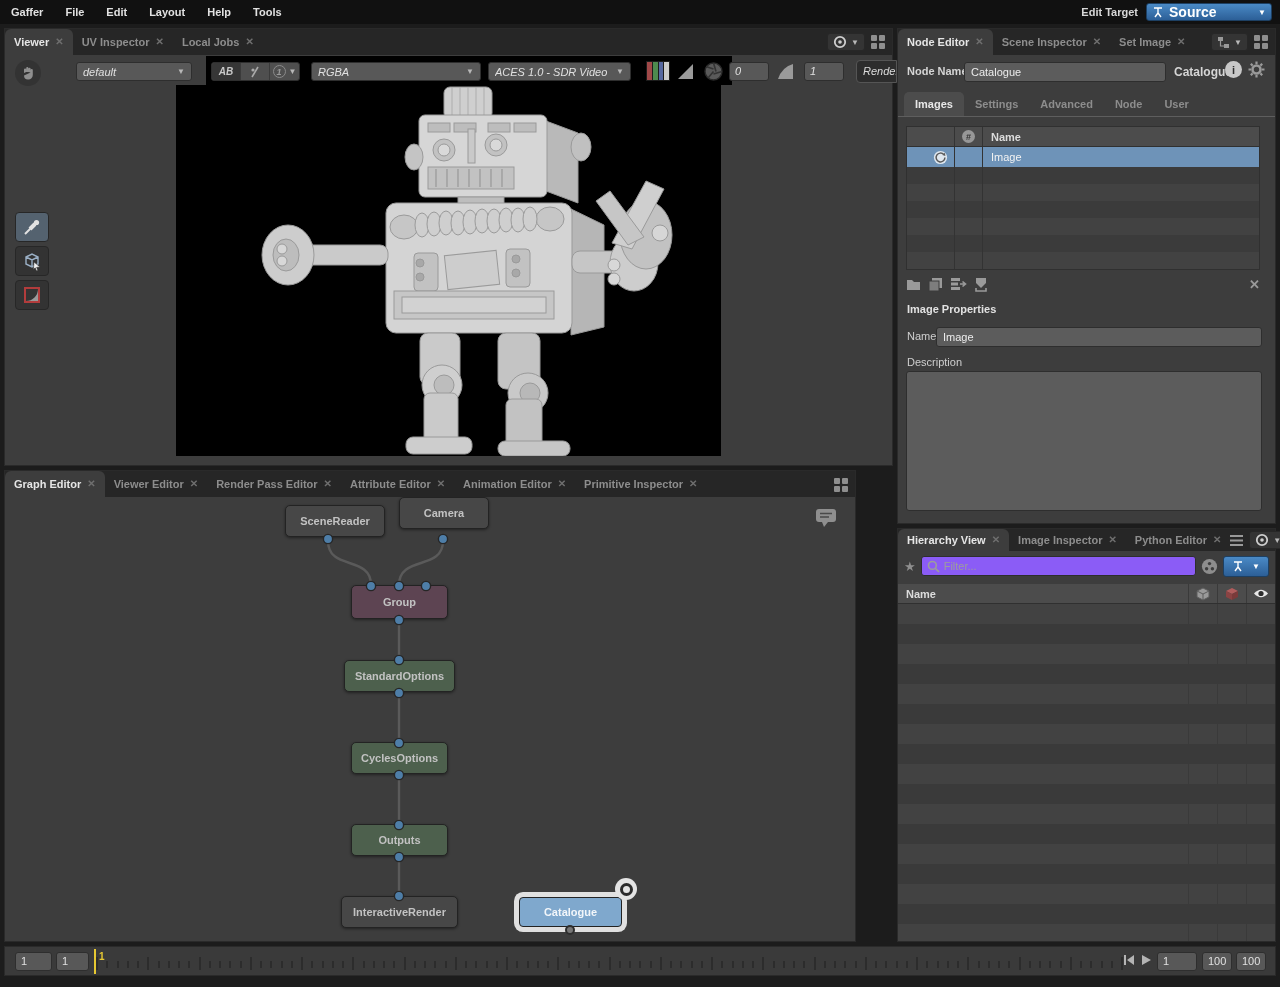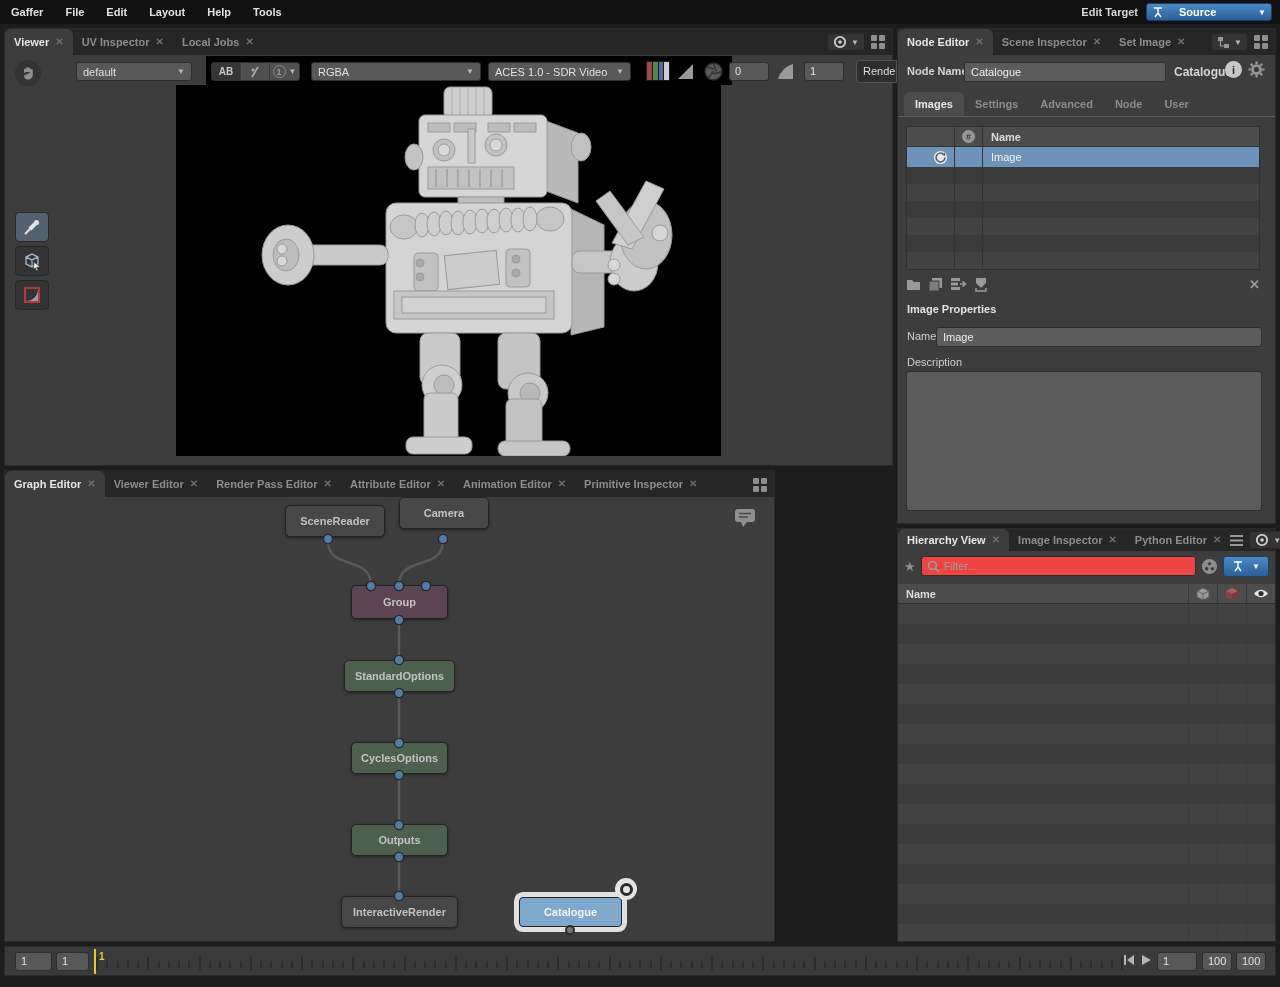--- a/index.html
+++ b/index.html
@@ -6,60 +6,60 @@
   html,body { width:1280px; height:987px; background:#1c1c1c; font-family:"Liberation Sans",sans-serif; overflow:hidden; }
   .panel { position:absolute; background:#3d3d3d; border:1px solid #2a2a2a; }
 
   
   #menubar { position:absolute; left:0; top:0; width:1280px; height:24px; background:#111; display:flex; align-items:center; }
   .menu-item { color:#e2e2e2; font-size:11px; font-weight:bold; padding:12px 11px; line-height:24px; cursor:default; }
   #menubar .spacer { flex:1; }
   #edit-target-label { color:#d8d8d8; font-size:11px; font-weight:bold; margin-right:8px; }
   #source-select { width:126px; height:18px; margin-right:8px; border-radius:3px; border:1px solid #1d4063;
     background:linear-gradient(#4a8ac6,#2c5f97); display:flex; align-items:center; padding:0 5px; }
-  #source-select .lbl { color:#fff; font-size:11px; font-weight:bold; margin-left:15px; flex:1; }
+  #source-select .lbl { color:#fff; font-size:14px; font-weight:bold; margin-left:5px; flex:1; }
   .caret { font-size:8px; color:#fff; }
   .caret.gray { color:#b8b8b8; }
 
   
   .tabbar { position:absolute; left:0; top:0; right:0; height:26px; background:#262626; display:flex; align-items:flex-end; }
   .tab { height:26px; line-height:26px; padding:0 9px; font-size:11px; font-weight:bold; color:#8d8d8d;
     border-radius:6px 6px 0 0; display:flex; align-items:center; gap:6px; white-space:nowrap; }
   .tab.active { background:#3d3d3d; color:#e6e6e6; }
   .tab .x { font-size:10px; color:#6f6f6f; font-weight:bold; }
   .tabbar .bar-tools { margin-left:auto; display:flex; align-items:center; gap:6px; padding:0 6px 4px 0; }
   .mini-btn { height:18px; background:#343434; border:1px solid #272727; border-radius:3px; display:flex; align-items:center; gap:4px; padding:0 5px; }
   .grid-icon { width:15px; height:15px; display:grid; grid-template-columns:6px 6px; grid-template-rows:6px 6px; gap:2px; }
   .grid-icon i { background:#8e8e8e; border-radius:1px; }
 
   
   #viewer-panel { left:4px; top:28px; width:889px; height:438px; }
   #v-black-strip { position:absolute; left:201px; top:27px; width:526px; height:29px; background:#000; }
   #viewport { position:absolute; left:171px; top:56px; width:545px; height:371px; background:#000; }
-  .vctl { position:absolute; z-index:3; }
+  .vctl { position:absolute; z-index:3;font-style:italic; }
   .select-box { height:19px; background:#585858; border:1px solid #2e2e2e; border-radius:3px; display:flex; align-items:center; padding:0 6px; }
   .select-box .val { color:#e0e0e0; font-size:11px; flex:1; white-space:nowrap; overflow:hidden; }
   .tool-field { height:19px; background:#585858; border:1px solid #2e2e2e; border-radius:3px; color:#e0e0e0; font-size:11px; padding:0 5px; line-height:17px; }
   #hand-btn { left:10px; top:31px; width:26px; height:26px; border-radius:50%; background:#333; display:flex; align-items:center; justify-content:center; }
   #ab-group { left:206px; top:33px; height:19px; display:flex; background:#4f4f4f; border:1px solid #2e2e2e; border-radius:3px; overflow:hidden; }
   #ab-group .seg { width:29px; display:flex; align-items:center; justify-content:center; border-right:1px solid #3b3b3b; color:#c9c9c9; font-size:10px; font-weight:bold; }
   #ab-group .seg.on { background:#363636; }
   #ab-group .seg:last-child { border-right:none; }
   .badge-circle { width:13px; height:13px; border-radius:50%; border:1px solid #8a8a8a; color:#9a9a9a; font-size:9px; display:flex; align-items:center; justify-content:center; margin-right:3px; }
   #colorbars { left:641px; top:32px; width:24px; height:20px; background:#1b1b1b; display:flex; gap:1px; padding:1px; }
   #colorbars i { flex:1; }
   #render-btn { left:851px; top:31px; width:41px; height:23px; background:#2d2d2d; border:1px solid #555; border-radius:4px 0 0 4px; color:#dcdcdc; font-size:11px; line-height:21px; padding-left:6px; overflow:hidden; white-space:nowrap; }
   .vtool { position:absolute; left:10px; width:34px; height:30px; background:#333; border:1px solid #272727; border-radius:4px; display:flex; align-items:center; justify-content:center; }
   .vtool.active { background:#54626f; }
   #info-bar { position:absolute; left:209px; top:395px; width:542px; height:28px; background:rgba(28,28,28,.93); border-radius:3px; display:flex; align-items:center; color:#cfcfcf; font-size:11px; font-weight:bold; padding:0 8px; z-index:4; }
   #info-bar .swatch { width:12px; height:12px; margin:0 10px 0 52px; background:linear-gradient(135deg,#101010 50%,#6e6e6e 50%); border:1px solid #000; }
   #info-bar .seg { margin-right:20px; white-space:nowrap; }
 
   
-  #graph-panel { left:4px; top:470px; width:771px; height:472px; }
+  #graph-panel { left:4px; top:470px; width:852px; height:472px; }
   #graph-canvas { position:absolute; left:0; top:26px; right:0; bottom:0; background:#3d3d3d; overflow:hidden; }
   .gnode { position:absolute; height:32px; line-height:31px; text-align:center; border:1px solid #232323; border-radius:5px;
     font-size:11px; font-weight:bold; color:#c2c2c2; box-shadow:0 1px 3px rgba(0,0,0,.45); z-index:1; }
   #node-catalogue { color:#f2f6fa; box-shadow:0 0 0 5px #e0e0e0; border-radius:4px; height:30px; line-height:29px; }
   #wires { position:absolute; left:0; top:0; z-index:2; pointer-events:none; }
   #focus-ring { position:absolute; left:610px; top:381px; width:22px; height:22px; background:#e4e4e4; border-radius:50%; display:flex; align-items:center; justify-content:center; z-index:3; }
   #focus-ring i { width:13px; height:13px; border:3.5px solid #2b2b2b; background:#e4e4e4; border-radius:50%; }
   #catalogue-out-dot { position:absolute; left:560px; top:428px; width:10px; height:10px; background:#767676; border:2px solid #2d2d2d; border-radius:50%; z-index:3; }
   #annotation-btn { position:absolute; right:16px; top:10px; z-index:3; }
 
@@ -88,21 +88,21 @@
   #prop-name-input { position:absolute; left:38px; top:298px; width:326px; }
   #prop-desc-label { position:absolute; left:9px; top:327px; }
   #prop-desc-area { position:absolute; left:8px; top:342px; width:356px; height:140px; resize:none; }
 
   
   #hierarchy-panel { left:897px; top:528px; width:379px; height:414px; }
   #hierarchy-panel .tabbar { height:22px; }
   #hierarchy-panel .tab { height:22px; line-height:22px; }
   #h-filter-row { position:absolute; left:0; top:24px; right:0; height:26px; display:flex; align-items:center; padding:0 6px; gap:5px; }
   #h-star { color:#8f8f8f; font-size:13px; }
-  #h-search { flex:1; height:20px; background:#ef4444; border:1px solid #2e2e2e; border-radius:3px; display:flex; align-items:center; padding:0 5px; gap:4px; }
+  #h-search { flex:1; height:20px; background:#8b5cf6; border:1px solid #2e2e2e; border-radius:3px; display:flex; align-items:center; padding:0 5px; gap:4px; }
   #h-search input { flex:1; background:transparent; border:none; outline:none; color:#e8e8e8; font-size:11px; font-family:"Liberation Sans",sans-serif; }
   #h-search input::placeholder { color:#9d9d9d; }
   #h-scope-btn { width:46px; height:21px; border-radius:3px; border:1px solid #1d4063; background:linear-gradient(#4a8ac6,#2c5f97); display:flex; align-items:center; justify-content:space-evenly; }
   #h-table-head { position:absolute; left:0; top:55px; right:0; height:20px; background:#4c4c4c; display:flex; align-items:center; border-bottom:1px solid #303030; }
   #h-table-head .name { flex:1; padding-left:8px; font-size:11px; font-weight:bold; color:#dcdcdc; }
   .h-iconcell { width:29px; height:100%; border-left:1px solid #3a3a3a; display:flex; align-items:center; justify-content:center; }
   #h-rows { position:absolute; left:0; top:75px; right:0; bottom:0; overflow:hidden; }
   .h-row { display:flex; height:20px; }
   .h-row:nth-child(odd) { background:#424242; }
   .h-row:nth-child(even) { background:#3a3a3a; }

